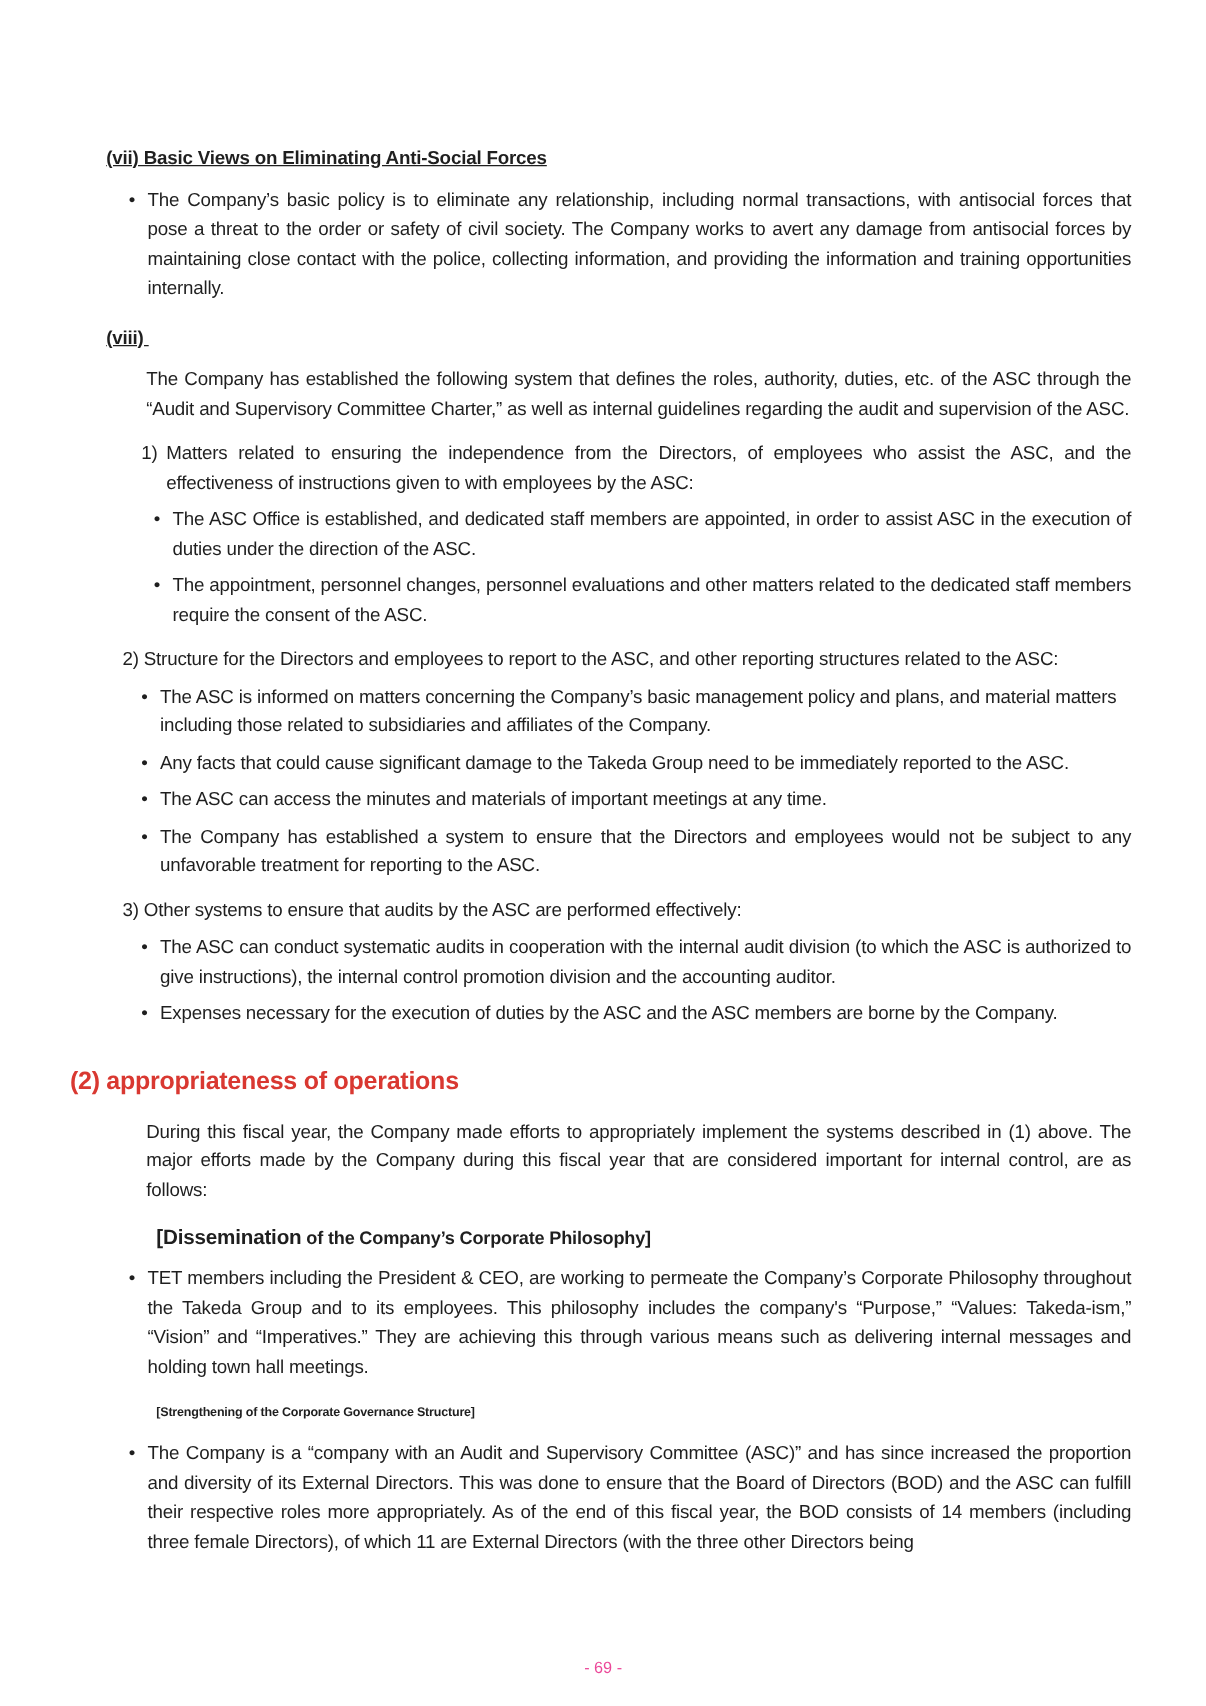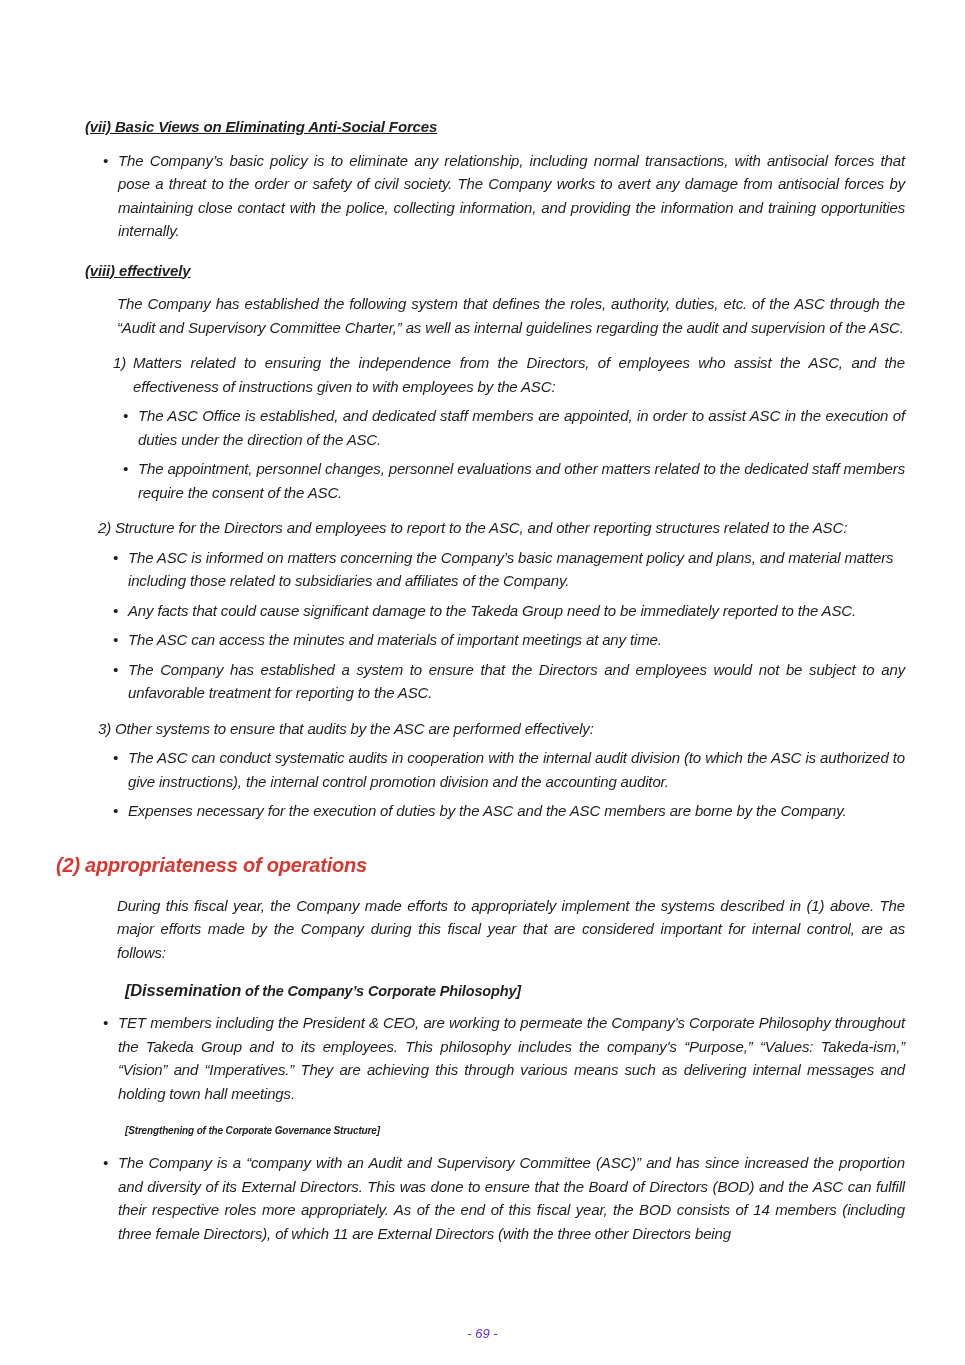--- a/index.html
+++ b/index.html
@@ -8,21 +8,20 @@
     width:965px;height:1365px;
     background:#ffffff;
     box-sizing:border-box;
     padding:115px 60px 0 85px;
     font-family:"Liberation Sans", sans-serif;
     color:#1f1f1f;
     font-size:15px;
     line-height:23.5px;
     letter-spacing:-0.15px;
     overflow:hidden;
-    font-style:italic;
   }
   .just{text-align:justify;}
   p{margin:0;}
   
   .sec-heading{
     font-weight:bold;
     text-decoration:underline;
     margin:0 0 10px 0;
     font-size:15px;
   }
@@ -67,39 +66,38 @@
     line-height:24px;
     padding-left:40px;
   }
   .bracket-heading .big{font-size:16.5px;}
   .page-num{
     position:absolute;
     left:0;right:0;bottom:20px;
     text-align:center;
     font-size:13px;
     letter-spacing:0;
-    color:#6d28d9;
+    color:#ec4899;
   }
 </style>
 </head>
 <body>
 
 <div class="page">
 
   <h3 class="sec-heading">(vii) Basic Views on Eliminating Anti-Social Forces</h3>
 
   <div class="bullet mb16">
     <span class="marker">•</span>
     <p class="btext just">The Company’s basic policy is to eliminate any relationship, including normal transactions, with antisocial forces that pose a threat to the order or safety of civil society. The Company works to avert any damage from antisocial forces by maintaining close contact with the police, collecting information, and providing the information and training opportunities internally.</p>
   </div>
 
   <div class="sec-heading hang">
     <span class="hlabel">(viii) </span>
     <span class="htext">
-      <span class="hline">effectively</span>
     </span>
   </div>
 
   <p class="just mb12" style="margin-left:32px;">The Company has established the following system that defines the roles, authority, duties, etc. of the ASC through the “Audit and Supervisory Committee Charter,” as well as internal guidelines regarding the audit and supervision of the ASC.</p>
 
   <div class="numbered n-first mb6">
     <span class="num">1)</span>
     <p class="just">Matters related to ensuring the independence from the Directors, of employees who assist the ASC, and the effectiveness of instructions given to with employees by the ASC:</p>
   </div>
   <div class="bullet ind-a mb6">

